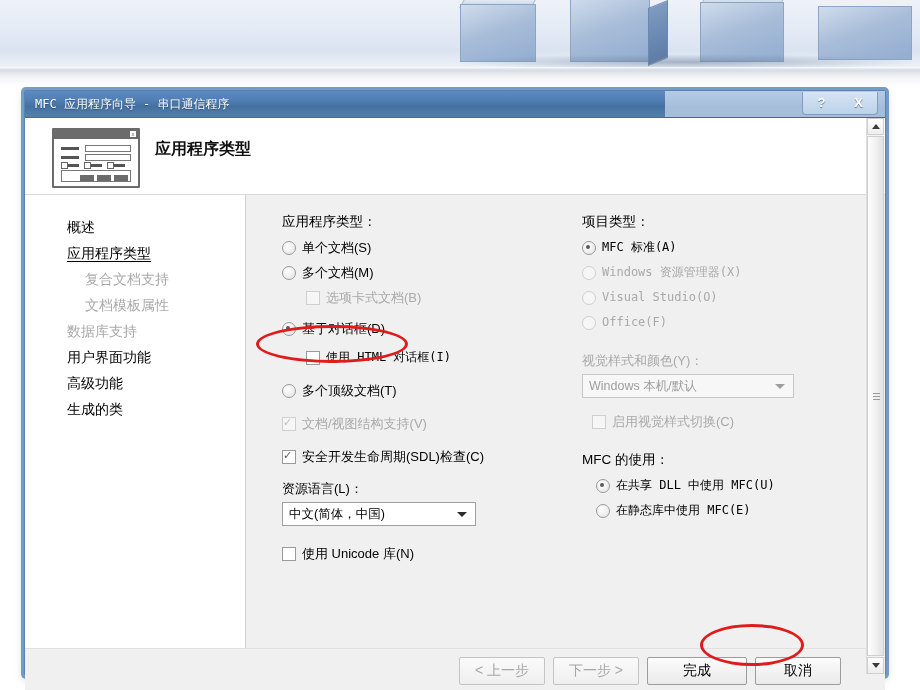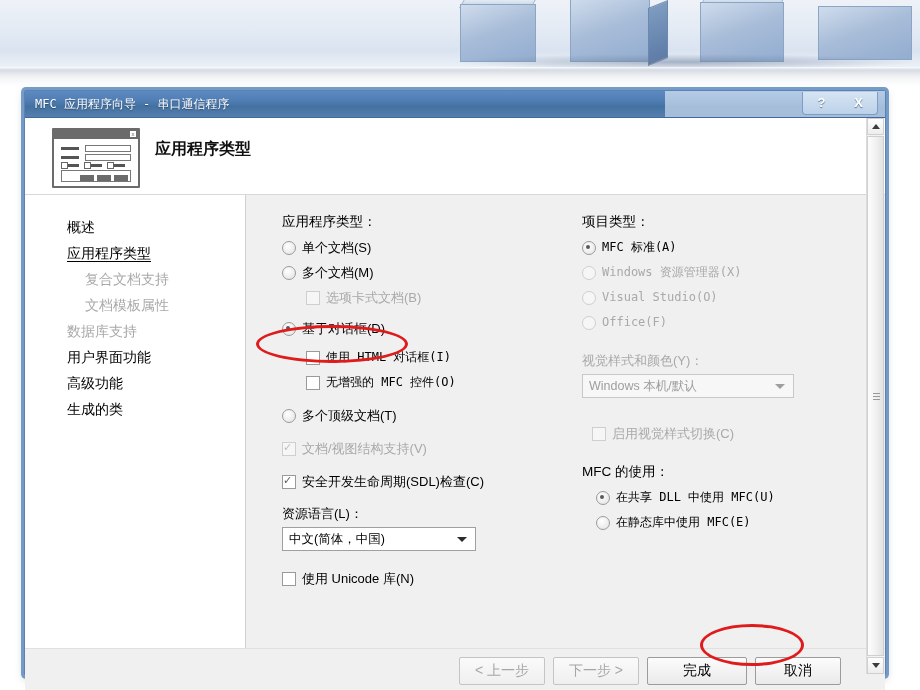--- a/index.html
+++ b/index.html
@@ -340,24 +340,20 @@
           <div class="opt" style="margin-top:16px;">
             <span class="radio on"></span>
             <span class="opt-label">基于对话框(D)</span>
           </div>
 
           <div class="opt indent mono" style="margin-top:14px;">
             <span class="cbox"></span>
             <span class="opt-label">使用 HTML 对话框(I)</span>
           </div>
 
-          <div class="opt indent mono">
-            <span class="cbox"></span>
-            <span class="opt-label">无增强的 MFC 控件(O)</span>
-          </div>
 
           <div class="opt" style="margin-top:18px;">
             <span class="radio"></span>
             <span class="opt-label">多个顶级文档(T)</span>
           </div>
 
           <div class="opt dim" style="margin-top:18px;">
             <span class="cbox dim on"></span>
             <span class="opt-label">文档/视图结构支持(V)</span>
           </div>
@@ -401,21 +397,21 @@
             <span class="radio dim"></span>
             <span class="opt-label">Office(F)</span>
           </div>
 
           <div class="field-label dim" style="margin-top:22px;">视觉样式和颜色(Y)：</div>
           <div class="combo wide dim">
             <span class="combo-text">Windows 本机/默认</span>
             <span class="combo-arrow"></span>
           </div>
 
-          <div class="opt dim" style="margin-top:28px; margin-left:10px;">
+          <div class="opt dim" style="margin-top:16px; margin-left:10px;">
             <span class="cbox dim"></span>
             <span class="opt-label">启用视觉样式切换(C)</span>
           </div>
 
           <div class="group-label" style="margin-top:22px;">MFC 的使用：</div>
 
           <div class="opt mono indent" style="margin-left:14px;">
             <span class="radio on"></span>
             <span class="opt-label">在共享 DLL 中使用 MFC(U)</span>
           </div>

